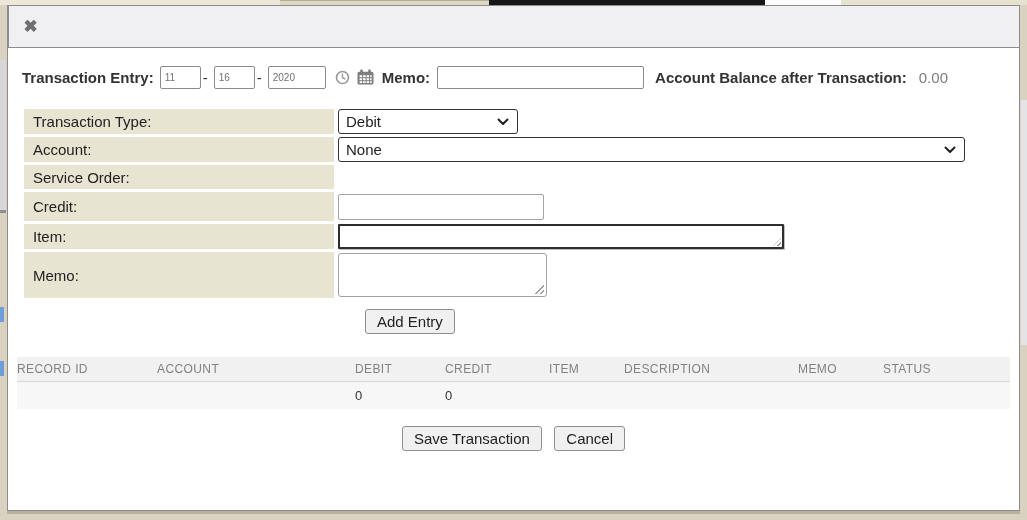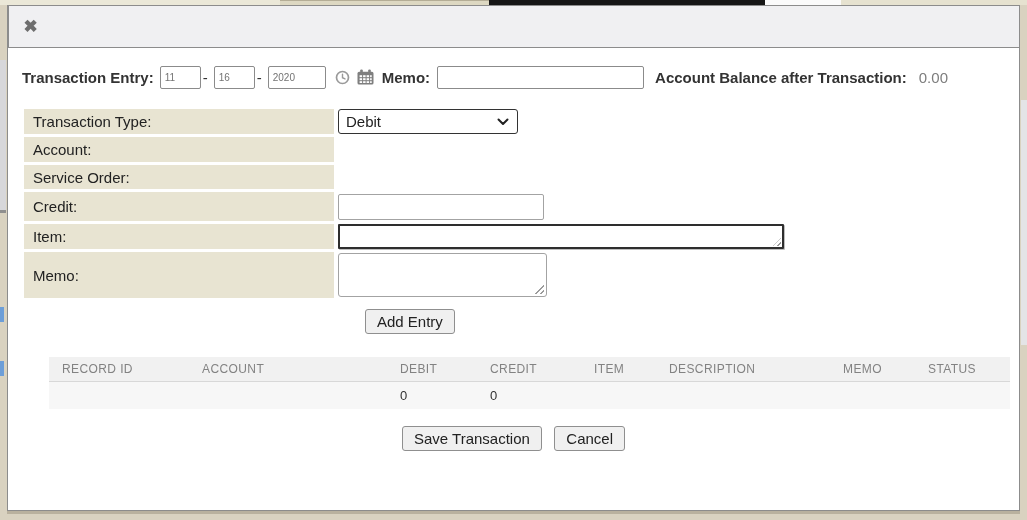--- a/index.html
+++ b/index.html
@@ -112,21 +112,21 @@
     background:#f0f0f0; border:1px solid #8f8f8f; border-radius:3px;
     padding:3px 11px; cursor:pointer;
   }
   .addentry-wrap { margin:11px 0 0 341px; }
 
   
   .tbl { margin:23px 9px 0 9px; }
   .tbl-row {
     display:grid;
     grid-template-columns:140px 198px 90px 104px 75px 174px 85px 1fr;
-    padding-left:13px; align-items:center;margin-left:32px;
+    align-items:center;
   }
   .tbl-head {
     background:#f1f1f1; height:25px; border-bottom:1px solid #d8d8d8;
     color:#828282; font-size:12px; letter-spacing:.4px;
   }
   .tbl-data { background:#f7f7f7; height:27px; font-size:13px; color:#333; }
 
   .footer-btns { text-align:center; margin-top:17px; }
   .footer-btns .btn { margin:0 4px; }
 </style>
@@ -203,20 +203,30 @@
             <svg width="12" height="8" viewBox="0 0 12 8">
                 <path d="M1.5 1.5 L6 6 L10.5 1.5" fill="none" stroke="#222" stroke-width="2" stroke-linecap="round" stroke-linejoin="round"></path>
               </svg>
           </span>
         </div>
       </div>
     </div>
 
     <div class="frow h25">
       <div class="fcell">Account:</div>
+      <div class="fctrl">
+        <div class="selbox sel-account">
+          <span class="selval">None</span>
+          <span class="chev">
+            <svg width="12" height="8" viewBox="0 0 12 8">
+                <path d="M1.5 1.5 L6 6 L10.5 1.5" fill="none" stroke="#222" stroke-width="2" stroke-linecap="round" stroke-linejoin="round"></path>
+              </svg>
+          </span>
+        </div>
+      </div>
     </div>
 
     <div class="frow h24">
       <div class="fcell">Service Order:</div>
     </div>
 
 
     <div class="frow h29">
       <div class="fcell">Credit:</div>
       <div class="fctrl">

